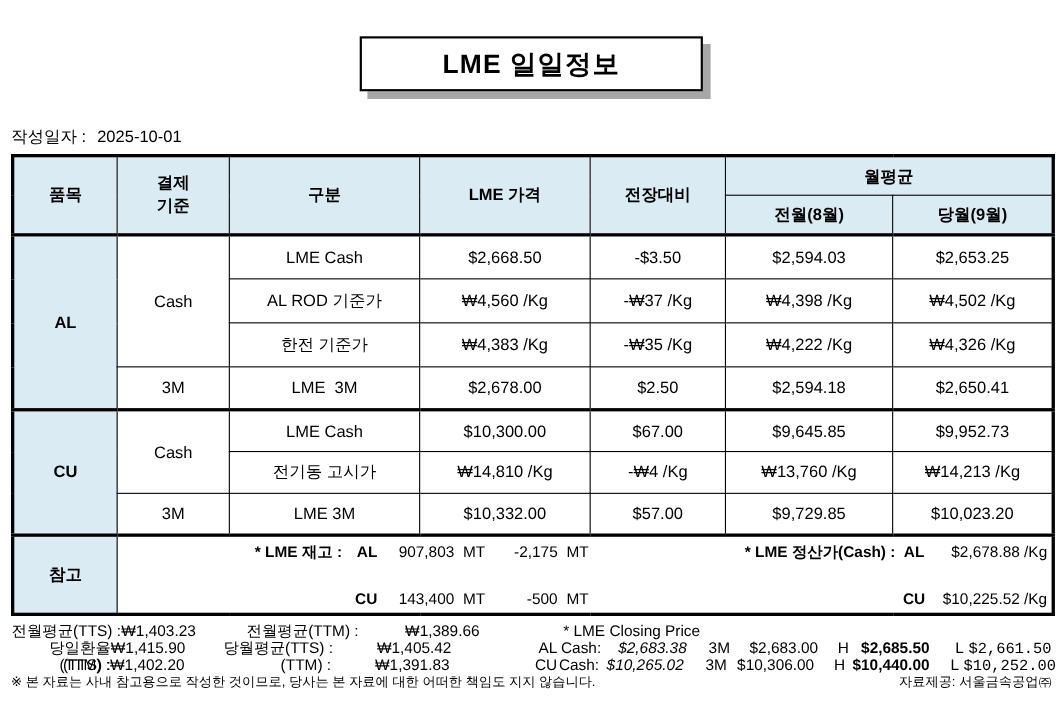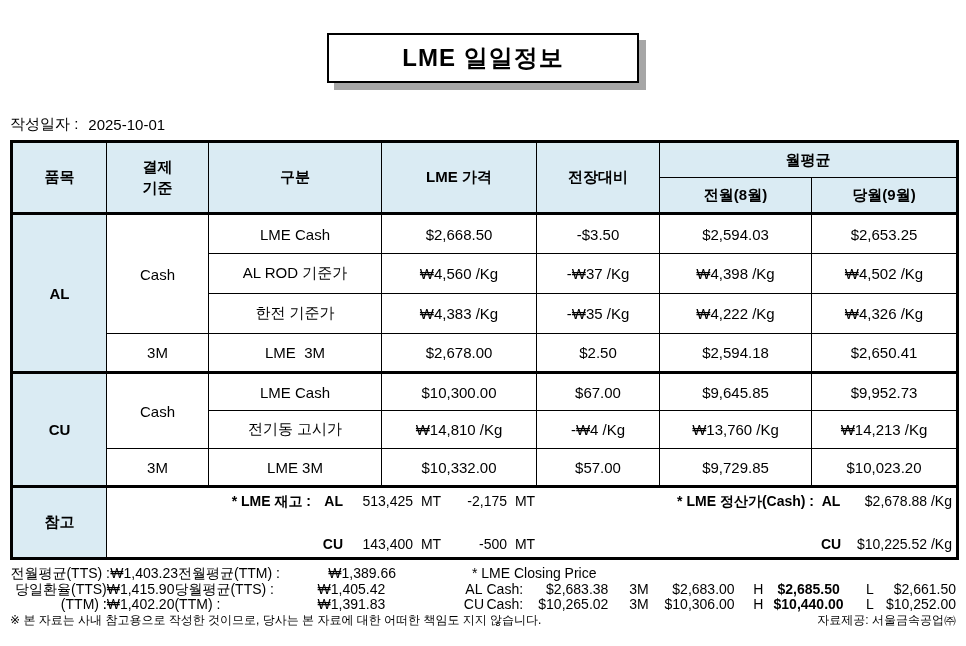--- a/index.html
+++ b/index.html
@@ -56,33 +56,33 @@
   .rs-chg{width:58px;text-align:right;}
   .spacer{flex:1;}
   .st-title{width:160px;text-align:right;font-weight:bold;}
   .st-metal{width:34px;text-align:center;font-weight:bold;}
   .st-price{width:104px;text-align:right;}
   
   .footer{position:absolute;top:566px;left:10px;width:946px;font-size:14px;}
   .fx-line{display:flex;align-items:baseline;height:15.5px;line-height:15.5px;}
   .fxl1{width:100px;text-align:right;}
   .fxv1{width:68px;text-align:right;}
-  .fxl2{width:148px;}
-  .fxv2{width:70px;text-align:right;}
+  .fxl2{width:148px;text-align:right;}
+  .fxv2{width:70px;text-align:right;margin-left:40px;}
   .cl-start{margin-left:76px;}
   .cl-title{font-weight:normal;}
   .cl-metal{width:26px;text-align:center;}
   .cl-cash-label{width:44px;text-align:left;}
-  .cl-cash{width:82px;text-align:right;}
+  .cl-cash{width:82px;text-align:right;font-style:italic;}
   .cl-3m-label{width:30px;text-align:center;margin-left:16px;}
   .cl-3m{width:84px;text-align:right;}
   .cl-h{width:20px;text-align:center;margin-left:14px;}
   .cl-high{width:84px;text-align:center;font-weight:bold;}
   .cl-l{width:18px;text-align:center;margin-left:12px;}
-  .cl-low{width:80px;text-align:right;}
+  .cl-low{width:80px;text-align:center;font-family:Liberation Mono, monospace;}
   .disclaimer-line{
     position:absolute;top:612px;left:10px;width:946px;
     display:flex;justify-content:space-between;font-size:12px;gap:32px;
   }
 </style>
 </head>
 <body>
 
 <div class="title-box">
   <span>LME 일일정보</span>
@@ -177,21 +177,21 @@
     <td class="hb">$10,023.20</td>
   </tr>
 
   <tr class="ref">
     <td class="item">참고</td>
     <td colspan="6" class="refcell">
       <div class="ref-inner">
         <div class="ref-line">
           <span class="rs-title">* LME 재고 :</span>
           <span class="rs-metal">AL</span>
-          <span class="rs-qty">513,425</span>
+          <span class="rs-qty">907,803</span>
           <span class="rs-unit">MT</span>
           <span class="rs-chg">-2,175</span>
           <span class="rs-unit">MT</span>
           <span class="spacer"></span>
           <span class="st-title">* LME 정산가(Cash) :</span>
           <span class="st-metal">AL</span>
           <span class="st-price">$2,678.88 /Kg</span>
         </div>
         <div class="ref-line">
           <span class="rs-title"></span>

